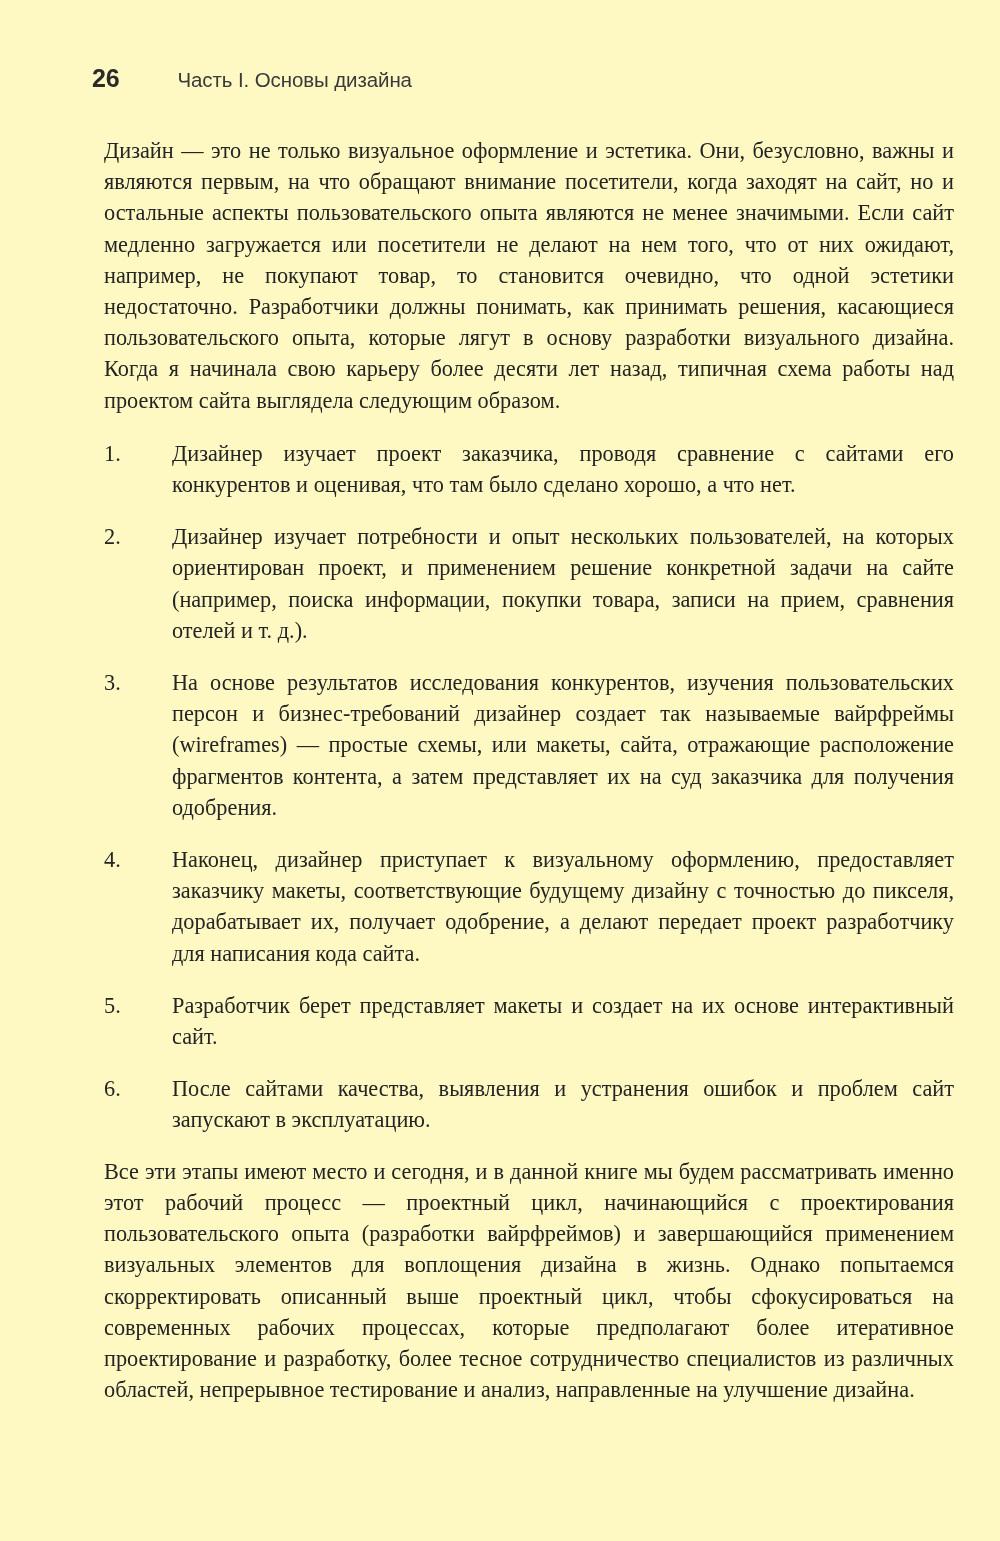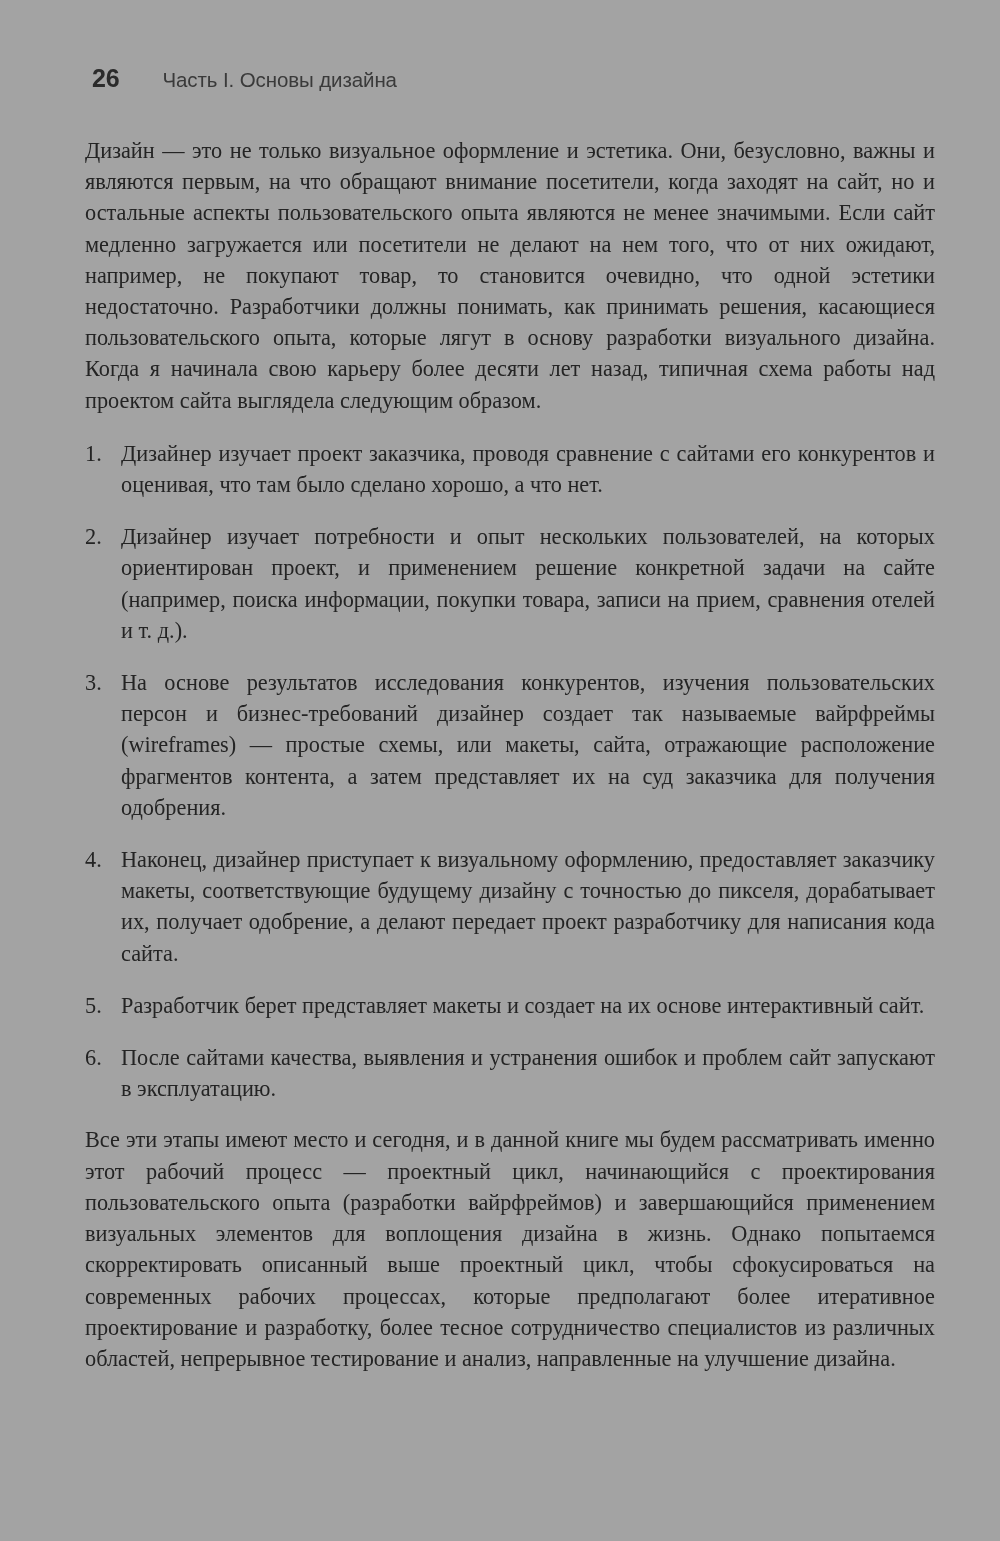--- a/index.html
+++ b/index.html
@@ -4,21 +4,21 @@
 <style>
   html, body {
     margin: 0;
     padding: 0;
     background: #ffffff;
   }
   .page {
     position: relative;
     width: 1000px;
     height: 1541px;
-    background: #a3a3a3;
+    background: #fef9c3;
     overflow: hidden;
     box-sizing: border-box;
   }
 
   
   .running-head {
     position: absolute;
     left: 92px;
     top: 64px;
     display: flex;
@@ -30,28 +30,28 @@
     font-size: 25px;
     font-weight: bold;
     color: #2b2b2b;
     letter-spacing: -0.2px;
   }
   .head-title {
     font-family: "Liberation Sans", sans-serif;
     font-size: 20.5px;
     font-weight: normal;
     color: #3a3a3a;
-    margin-left: 43px;
+    margin-left: 58px;
     letter-spacing: -0.1px;
   }
 
   
   .column {
     position: absolute;
-    left: 85px;
+    left: 104px;
     top: 135px;
     width: 850px;
   }
 
   p.body {
     font-family: "Liberation Serif", serif;
     font-size: 22.3px;
     line-height: 31.2px;
     color: #242424;
     text-align: justify;
@@ -88,20 +88,21 @@
     top: 0;
     width: 30px;
     font-family: "Liberation Serif", serif;
     font-size: 22.3px;
     line-height: 31.2px;
     color: #242424;
     text-align: left;
   }
   ol.steps > li .item-text {
     display: block;
+    margin-left: 32px;
   }
 </style>
 </head>
 <body>
 
 <div class="page">
 
   <div class="running-head">
     <span class="folio">26</span>
     <span class="head-title">Часть I. Основы дизайна</span>

